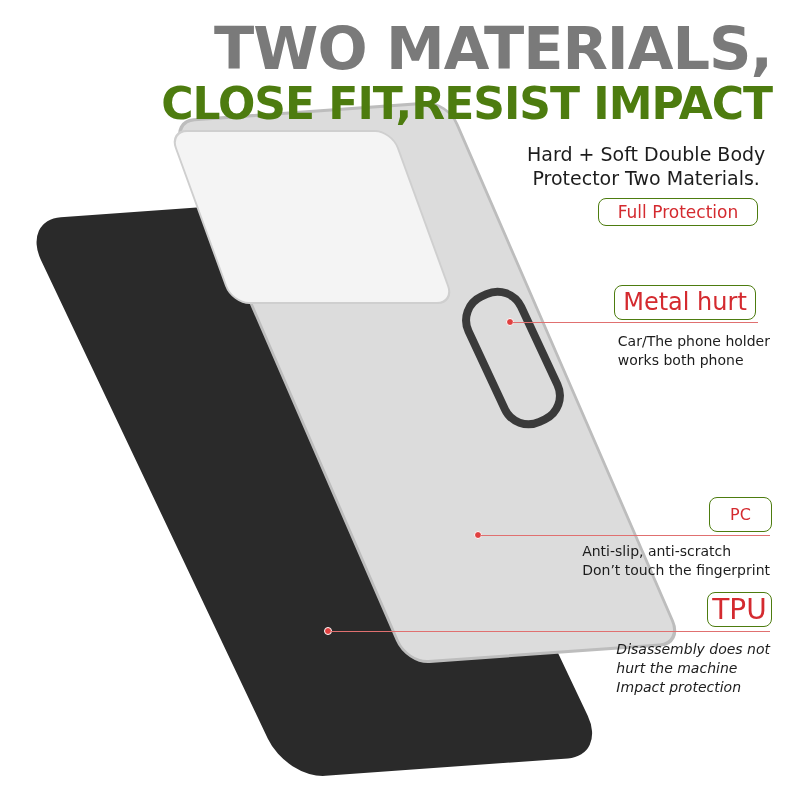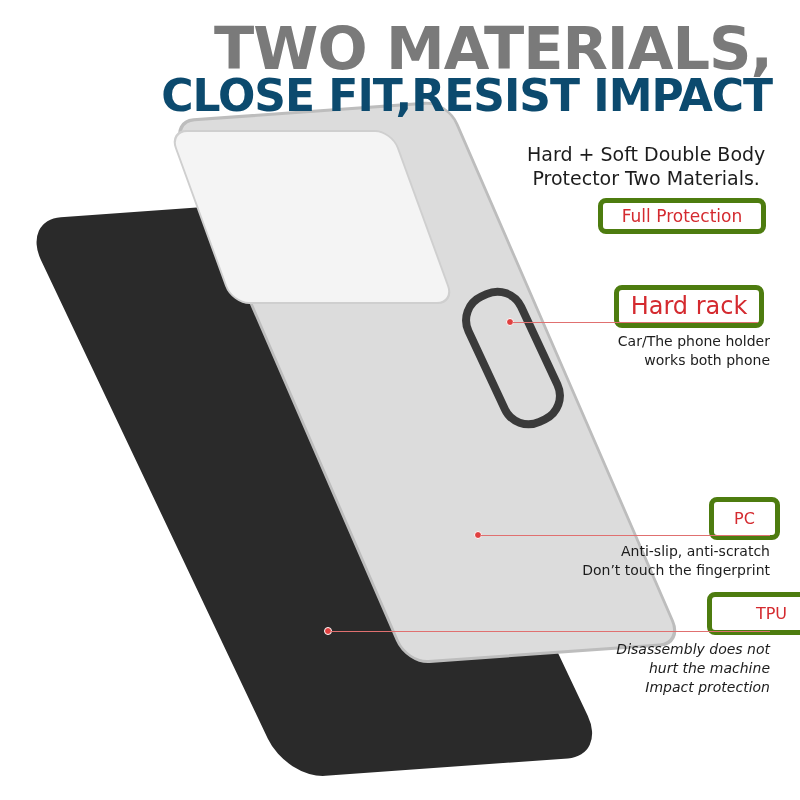--- a/index.html
+++ b/index.html
@@ -1,28 +1,28 @@
 <!DOCTYPE html>
 <html><head>
 <meta charset="utf-8">
 <style>
   html, body { margin:0; padding:0; }
   body { width:800px; height:800px; background:#ffffff; position:relative; overflow:hidden;
          font-family:"DejaVu Sans", sans-serif; }
   .title { position:absolute; right:28px; font-family:"DejaVu Sans", sans-serif; font-weight:bold;
            letter-spacing:-1px; white-space:nowrap; }
   .title1 { top:14px; font-size:59px; color:#7a7a7a; }
-  .title2 { top:70px; font-size:44px; color:#0c4a6e; }
+  .title2 { top:78px; font-size:44px; color:#4d7c0f; }
   .subtitle { position:absolute; left:527px; top:142px; font-size:19px; line-height:24px; color:#1c1c1c;text-align:center; }
-  .pill { position:absolute; border:5px solid #4d7c0f; border-radius:8px; color:#d42a2f; text-align:center; }
+  .pill { position:absolute; border:1px solid #4d7c0f; border-radius:8px; color:#d42a2f; text-align:center; }
   .pill-full { left:598px; top:198px; width:158px; height:26px; line-height:26px; font-size:17px; }
   .pill-metal { left:614px; top:285px; width:140px; height:33px; line-height:33px; font-size:24px; }
   .pill-pc { left:709px; top:497px; width:61px; height:33px; line-height:33px; font-size:16px; }
-  .pill-tpu { left:707px; top:592px; width:63px; height:33px; line-height:33px; font-size:16px;padding-left:28px; }
-  .desc { position:absolute; right:30px; text-align:right; font-size:14px; line-height:19px; color:#1c1c1c; }
+  .pill-tpu { left:707px; top:592px; width:63px; height:33px; line-height:33px; font-size:28px; }
+  .desc { position:absolute; right:30px; font-size:14px; line-height:19px; color:#1c1c1c; }
   .leader { position:absolute; height:1px; background:#e07070; }
   .dot { position:absolute; width:6px; height:6px; border-radius:50%; background:#e04040; border:1px solid #fff; }
   .case-back { position:absolute; left:22px; top:220px; width:330px; height:560px; background:#2a2a2a;
                border-radius:40px; transform:skewX(22deg) rotate(-4deg); transform-origin:top left; }
   .case-front { position:absolute; left:170px; top:120px; width:280px; height:540px; background:#dcdcdc;
                 border:3px solid #bdbdbd; border-radius:24px; transform:skewX(20deg) rotate(-4deg); transform-origin:top left; }
   .camera-slider { position:absolute; left:200px; top:130px; width:220px; height:170px; background:#f4f4f4;
                    border:2px solid #cfcfcf; border-radius:18px; transform:skewX(20deg); }
   .ring { position:absolute; left:480px; top:285px; width:50px; height:130px; border:8px solid #3a3a3a;
           border-radius:30px; transform:rotate(-25deg); }
@@ -37,21 +37,21 @@
 
 <div class="title title1">TWO MATERIALS,</div>
 <div class="title title2">CLOSE FIT,RESIST IMPACT</div>
 
 <div class="subtitle">
   <div>Hard + Soft Double Body</div>
   <div>Protector Two Materials.</div>
 </div>
 <div class="pill pill-full">Full Protection</div>
 
-<div class="pill pill-metal">Hard rack</div>
+<div class="pill pill-metal">Metal hurt</div>
 <div class="dot" style="left:506px;top:318px;"></div>
 <div class="leader" style="left:512px;top:322px;width:246px;"></div>
 <div class="desc" style="top:332px;">
   <div>Car/The phone holder</div>
   <div>works both phone</div>
 </div>
 
 <div class="pill pill-pc">PC</div>
 <div class="dot" style="left:474px;top:531px;"></div>
 <div class="leader" style="left:480px;top:535px;width:290px;"></div>

